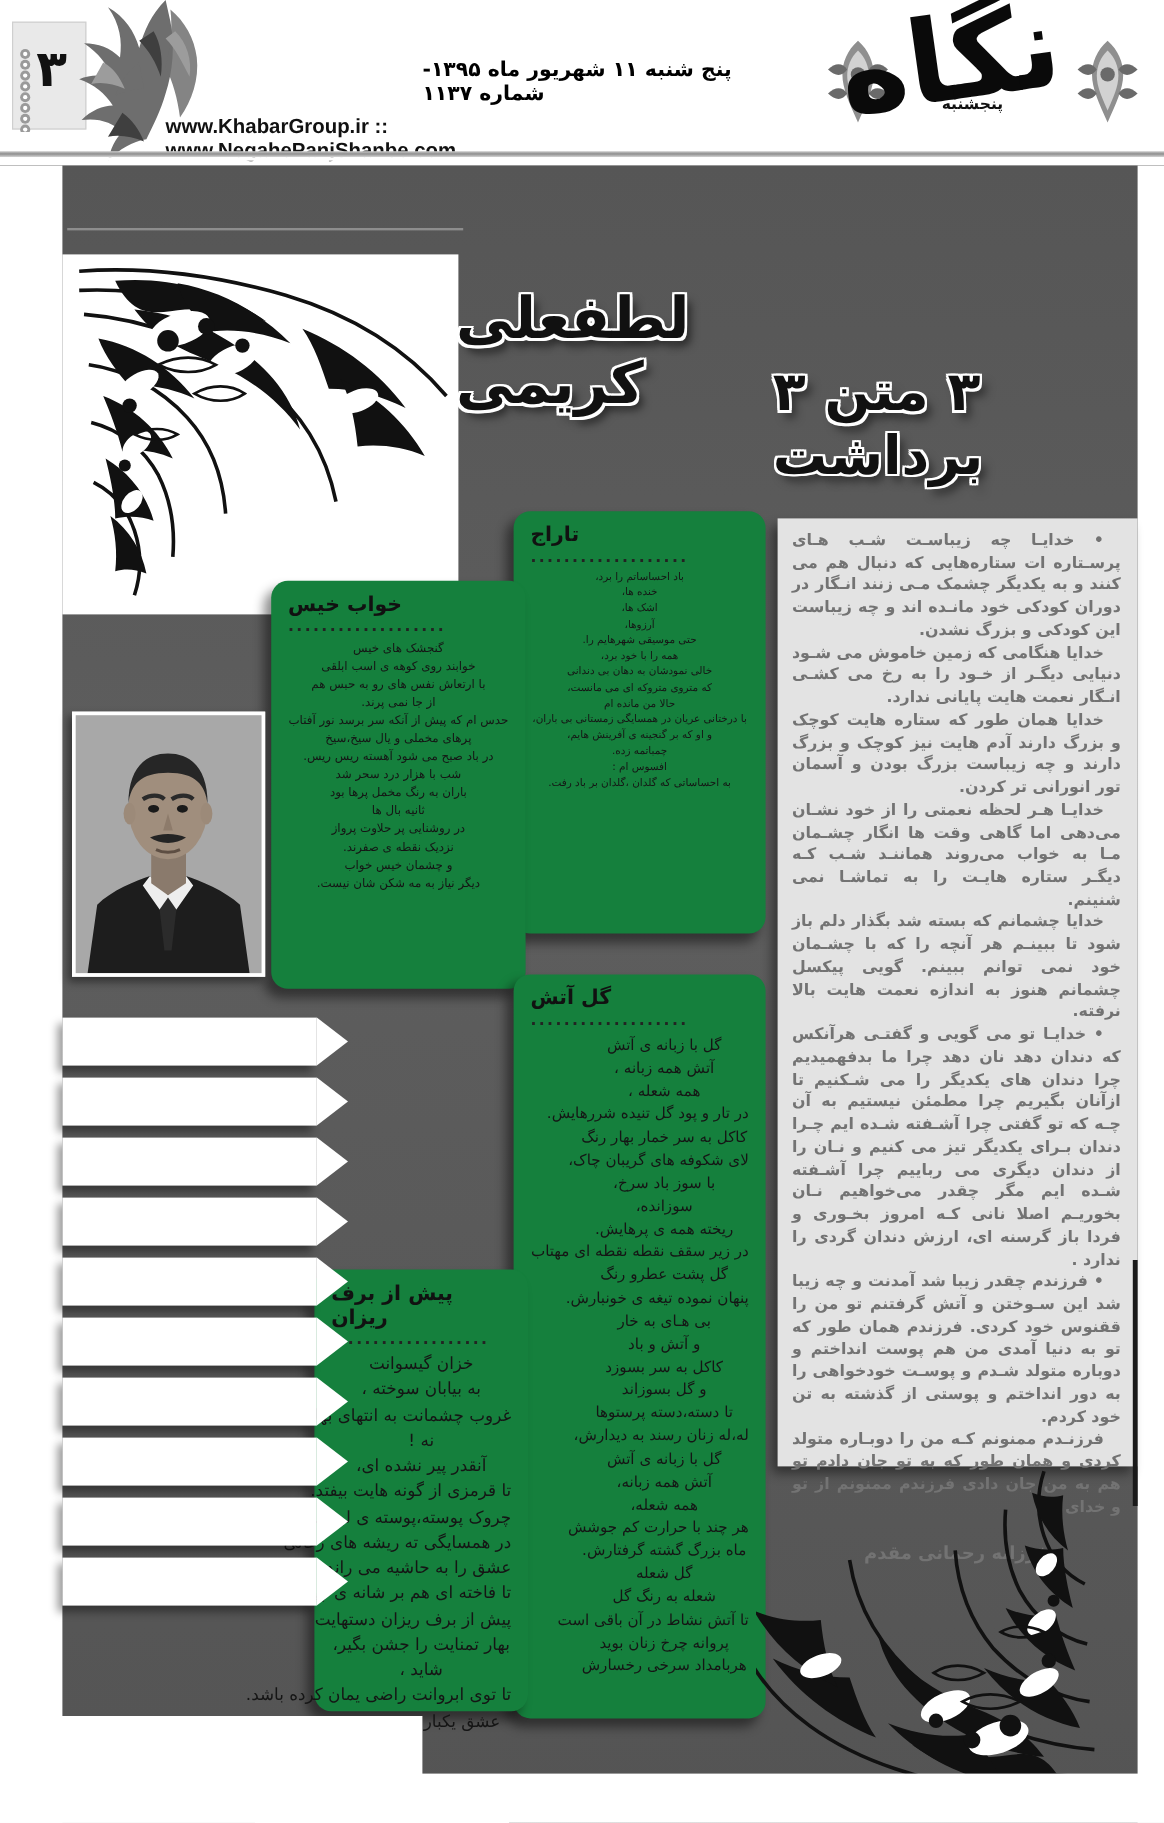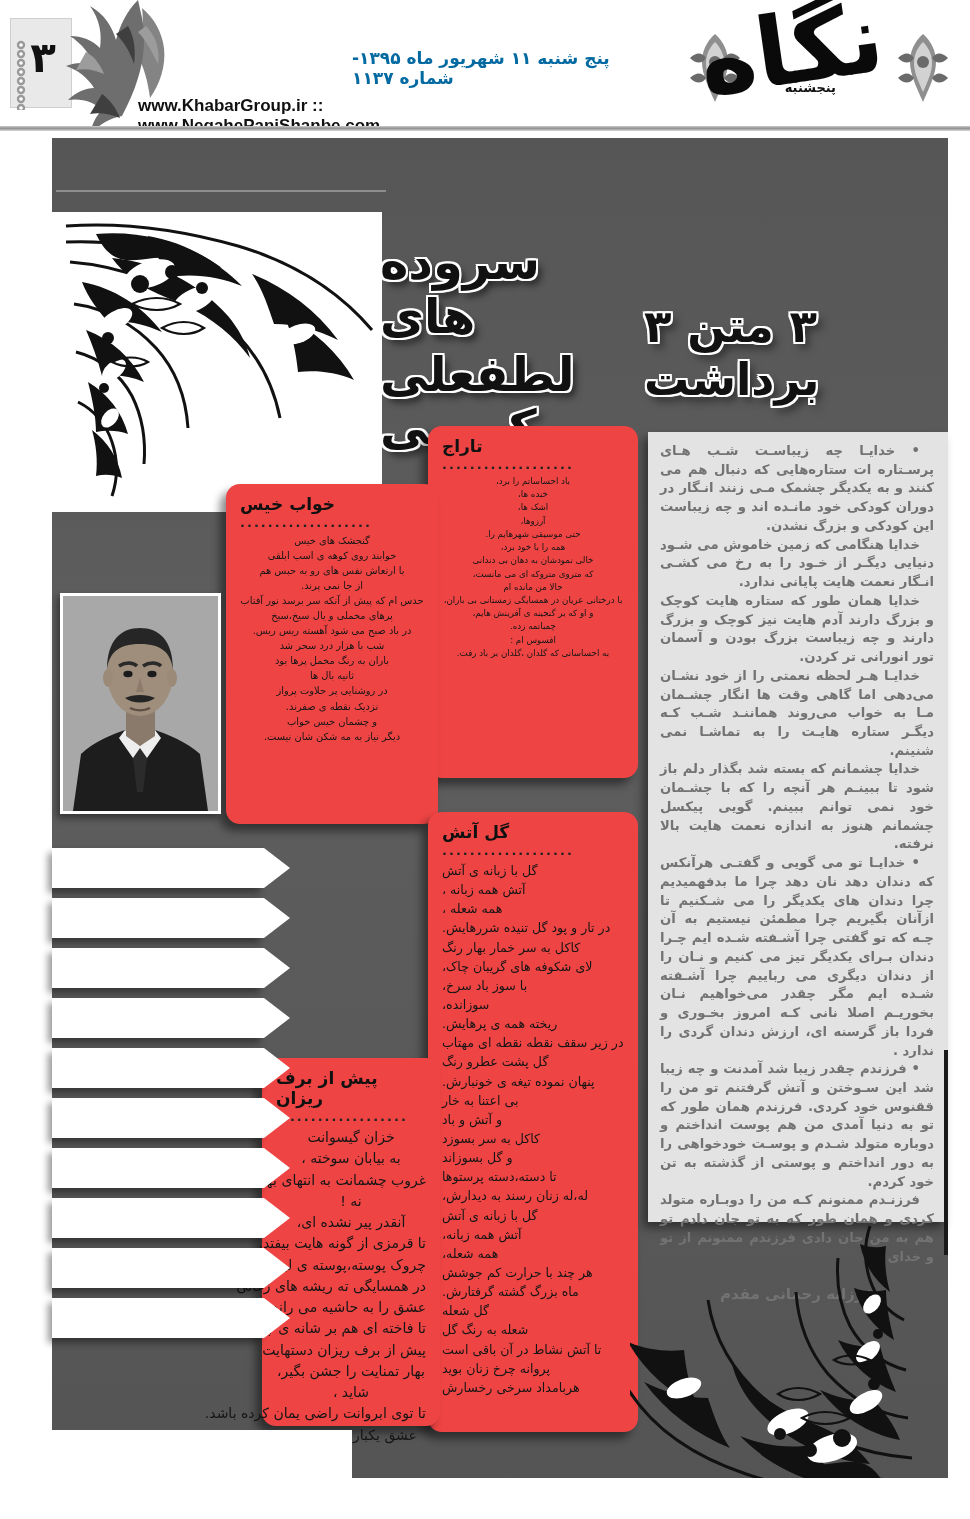--- a/index.html
+++ b/index.html
@@ -20,21 +20,21 @@
   .pagenum-box{position:absolute;left:10px;top:18px;width:60px;height:88px;
     background:#e9e9e9;border:1px solid #cfcfcf;}
   .pagenum{position:absolute;left:22px;top:22px;width:42px;height:70px;
     font-family:"DejaVu Sans",sans-serif;font-size:42px;font-weight:bold;color:#111;
     display:flex;align-items:center;justify-content:center;}
   .chain{position:absolute;left:12px;top:40px;width:18px;height:70px;}
 
   .phoenix{position:absolute;left:42px;top:-4px;width:140px;height:142px;}
 
   .mast-date{position:absolute;right:318px;top:48px;width:300px;text-align:left;
-    font-size:17px;font-weight:bold;color:#0369a1;letter-spacing:0px;
+    font-size:17px;font-weight:bold;color:#000000;letter-spacing:0px;
     font-family:"DejaVu Sans",sans-serif;direction:rtl;}
   .mast-urls{position:absolute;left:138px;top:96px;width:420px;text-align:left;
     font-size:17px;font-weight:bold;color:#111;direction:ltr;
     font-family:"Liberation Sans",sans-serif;}
 
   .logo-wrap{position:absolute;right:8px;top:2px;width:300px;height:126px;}
   .logo-script{position:absolute;right:78px;top:-8px;font-size:96px;color:#0a0a0a;
     font-family:"DejaVu Sans",sans-serif;font-weight:bold;transform:rotate(-8deg);}
   .logo-sub{position:absolute;right:126px;top:78px;font-size:13px;font-weight:bold;color:#111;
     letter-spacing:1px;}
@@ -77,37 +77,37 @@
   .rcol-panel{position:absolute;right:22px;top:432px;width:300px;height:790px;
     background:#e3e3e3;box-shadow:-5px 6px 9px rgba(0,0,0,.45);}
   .rcol-panel .rc-inner{padding:10px 14px 6px 12px;direction:rtl;text-align:justify;
     font-size:13.2px;line-height:1.42;color:#737373;font-weight:bold;
     font-family:"DejaVu Sans",sans-serif;}
   .rcol-panel p{margin:0 0 0 0;text-indent:14px;}
   .rcol-byline{margin-top:18px;text-align:center;font-size:15px;font-weight:bold;}
   .rc-blackbar{position:absolute;right:0px;top:618px;width:4px;height:205px;background:#1a1a1a;}
 
   
-  .card{position:absolute;background:#ef4444;border-radius:14px;
+  .card{position:absolute;background:#15803d;border-radius:14px;
     box-shadow:-6px 7px 9px rgba(0,0,0,.45);}
   .card .card-in{direction:rtl;text-align:center;padding:10px 14px 12px 14px;}
   .card h3{margin:0;font-size:17px;font-weight:bold;color:#111;text-align:left;
     font-family:"DejaVu Sans",sans-serif;letter-spacing:-.5px;}
   .dots{font-size:13px;letter-spacing:2px;color:#222;text-align:left;margin:1px 0 3px 0;
     font-weight:bold;}
   .card .lines{font-size:12.6px;line-height:1.52;color:#151515;
     font-family:"DejaVu Sans",sans-serif;text-align:center;}
   .card .lines div{white-space:nowrap;}
 
   
   #card-taraj{right:332px;top:426px;width:210px;height:352px;}
   #card-golatash{right:332px;top:812px;width:210px;height:620px;}
   #card-khabkhis{right:532px;top:484px;width:212px;height:340px;margin-left:28px;}
   #card-pish{right:530px;top:1058px;width:178px;height:368px;}
-  #card-golatash .lines{text-align:left;}
+  #card-golatash .lines{text-align:center;margin-left:41px;}
 
   
   .chev{position:absolute;background:#ffffff;box-shadow:-4px 5px 7px rgba(0,0,0,.4);}
   .chev::after{content:"";position:absolute;right:-26px;top:0;width:0;height:0;
     border-top:20px solid transparent;border-bottom:20px solid transparent;
     border-right:0;border-left:26px solid #ffffff;}
 
   
   .portrait{position:absolute;left:60px;top:593px;width:155px;height:215px;
     background:#cfcfcf;border:3px solid #ffffff;box-shadow:-3px 4px 7px rgba(0,0,0,.45);
@@ -262,21 +262,20 @@
       </g>
       <g fill="none" stroke="#111" stroke-width="2.2">
         <path d="M80 92 C96 84 114 84 128 92 C114 100 96 100 80 92 Z"></path>
         <path d="M110 116 C124 108 140 108 152 116 C140 124 124 124 110 116 Z"></path>
         <path d="M60 150 C72 144 86 144 96 150 C86 156 72 156 60 150 Z"></path>
       </g>
     </svg>
   </div>
 
   <div class="main-title">
-    <span class="l1">سروده های</span>
     <span class="l2">لطفعلی کریمی</span>
   </div>
 
   <div class="rcol-title">۳ متن ۳ برداشت</div>
 
   <div class="rcol-panel">
     <div class="rc-inner">
       <p>• خدایـا چه زیباسـت شـب هـای پرسـتاره ات ستاره‌هایی که دنبال هم می کنند و به یکدیگر چشمک مـی زنند انـگار در دوران کودکی خود مانـده اند و چه زیباست این کودکی و بزرگ نشدن.</p>
       <p>خدایا هنگامی که زمین خاموش می شـود دنیایی دیگـر از خـود را به رخ می کشـی انـگار نعمت هایت پایانی ندارد.</p>
       <p>خدایا همان طور که ستاره هایت کوچک و بزرگ دارند آدم هایت نیز کوچک و بزرگ دارند و چه زیباست بزرگ بودن و آسمان تور انورانی تر کردن.</p>
@@ -346,21 +345,21 @@
           <div>همه شعله ،</div>
           <div>در تار و پود گل تنیده شررهایش.</div>
           <div>کاکل به سر خمار بهار رنگ</div>
           <div>لای شکوفه های گریبان چاک،</div>
           <div>با سوز باد سرخ،</div>
           <div>سوزانده،</div>
           <div>ریخته همه ی پرهایش.</div>
           <div>در زیر سقف  نقطه نقطه ای مهتاب</div>
           <div>گل پشت عطرو رنگ</div>
           <div>پنهان نموده تیغه ی خونبارش.</div>
-          <div>بی اعتنا به خار</div>
+          <div>بی هـای به خار</div>
           <div>و آتش و باد</div>
           <div>کاکل به سر بسوزد</div>
           <div>و گل بسوزاند</div>
           <div>تا دسته،دسته پرستوها</div>
           <div>له،له زنان رسند به دیدارش،</div>
           <div>گل با زبانه ی آتش</div>
           <div>آتش همه زبانه،</div>
           <div>همه شعله،</div>
           <div>هر چند با حرارت کم جوشش</div>
           <div>ماه بزرگ گشته گرفتارش.</div>

